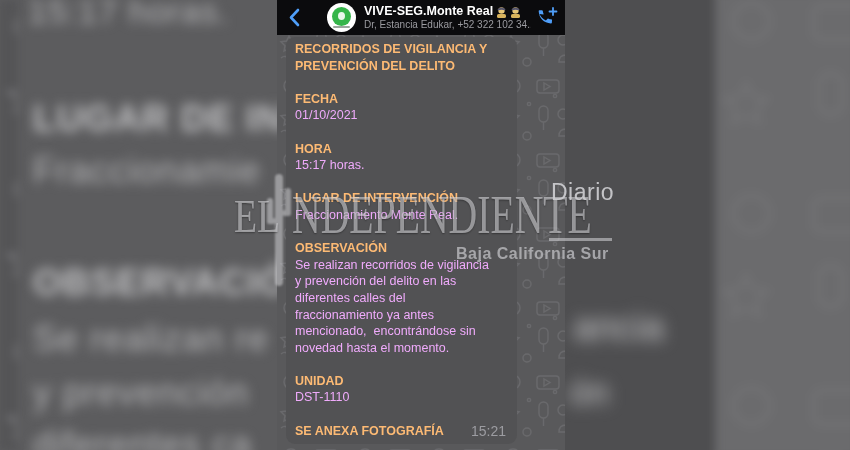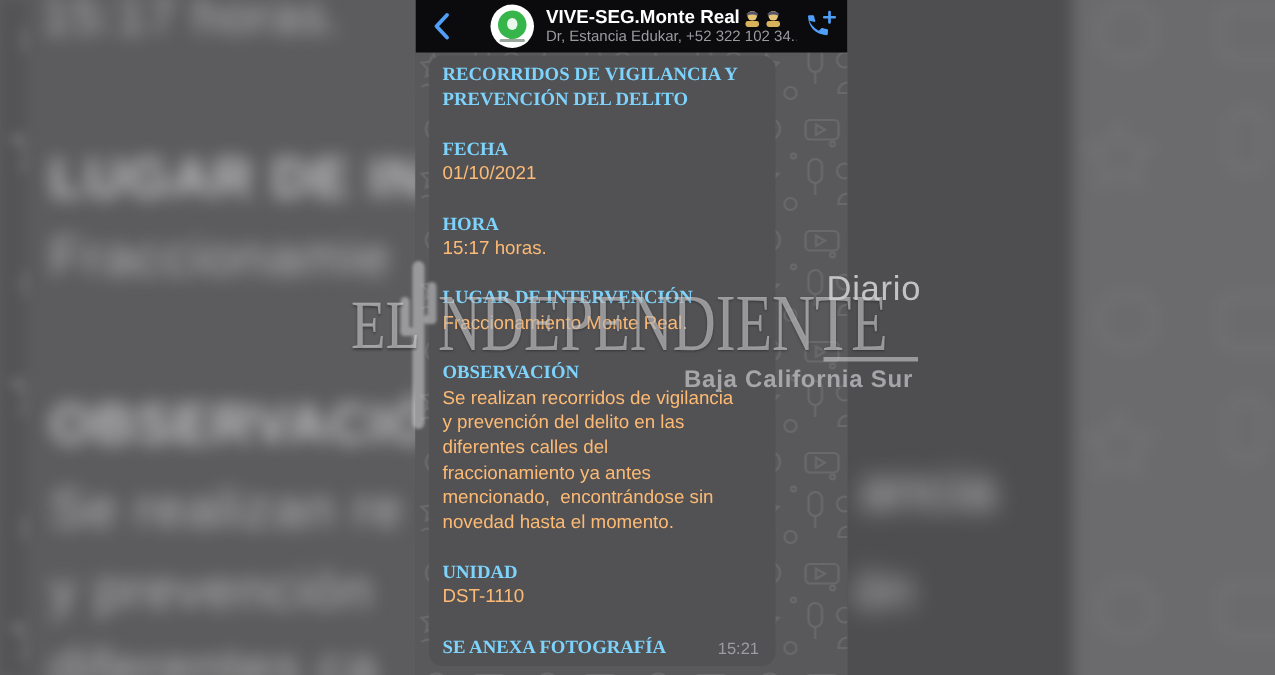--- a/index.html
+++ b/index.html
@@ -82,25 +82,25 @@
   }
   .call-btn{flex:0 0 auto;width:26px;height:26px;position:relative;cursor:pointer;margin-left:2px;}
 
   .bubble{
     position:absolute;left:9px;top:37px;width:231px;height:407px;
     background:#525254;border-radius:9px;z-index:2;
     padding:4px 9px;color:#ededee;
   }
   .msg-line{
     font-size:12.5px;line-height:16.6px;height:16.6px;white-space:pre;
-    color:#fdba74;overflow:visible;
-  }
-  .msg-line.b{font-weight:bold;color:#7dd3fc;font-family:Liberation Serif, serif;}
+    color:#f0abfc;overflow:visible;
+  }
+  .msg-line.b{font-weight:bold;color:#fdba74;}
   .msg-time{
-    position:absolute;right:11px;bottom:5px;font-size:11px;color:#9c9ca1;
+    position:absolute;right:11px;bottom:5px;font-size:14px;color:#9c9ca1;
   }
 
   
   .watermark{position:absolute;left:0;top:0;width:850px;height:450px;z-index:10;pointer-events:none;padding-left:40px;}
   .wm-el{
     position:absolute;left:234px;top:197px;
     font-family:"Liberation Serif",serif;font-size:46px;line-height:40px;
     color:rgba(228,228,231,0.55);transform:scaleX(0.82);transform-origin:left top;
     text-shadow:0 1px 2px rgba(0,0,0,0.35);
   }

